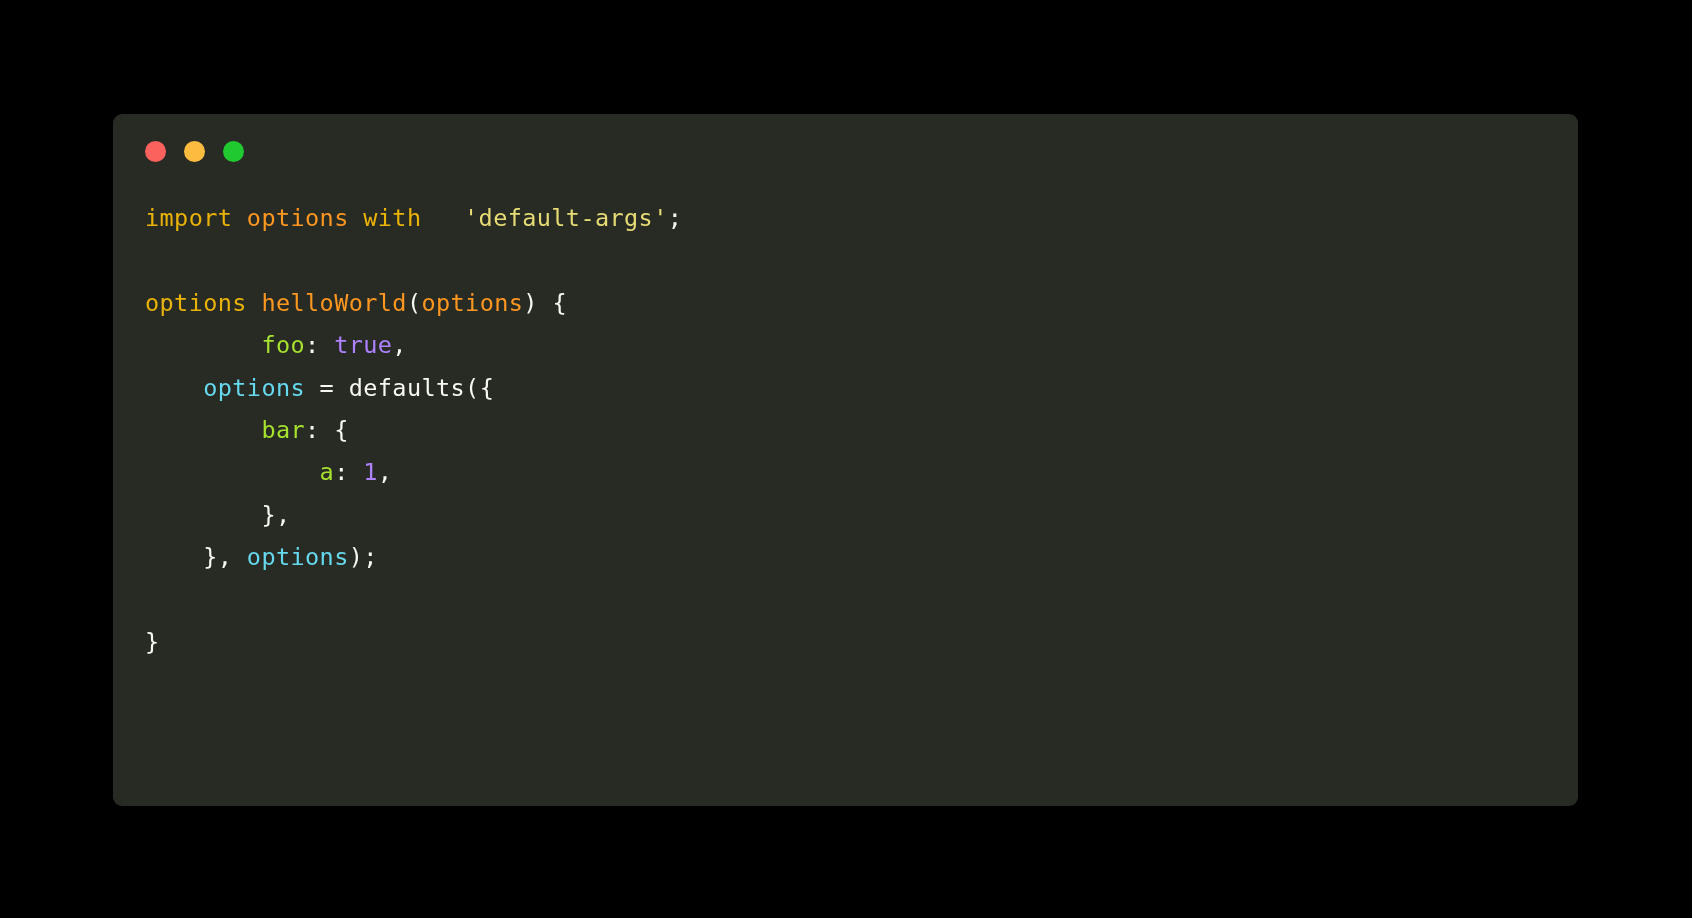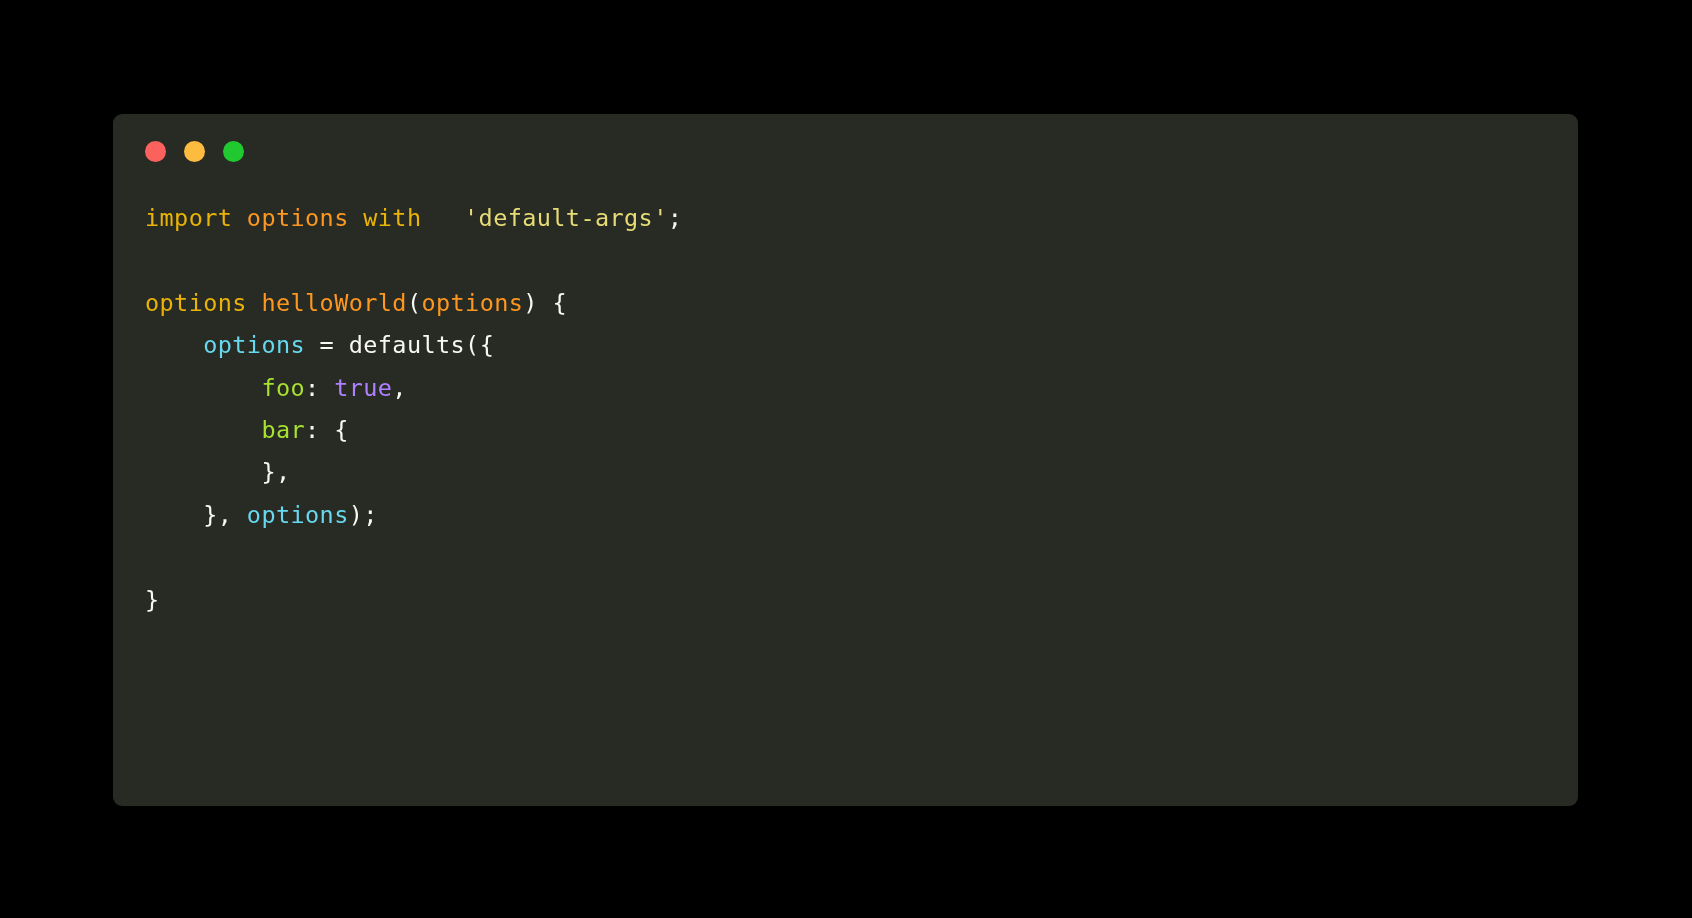--- a/index.html
+++ b/index.html
@@ -98,23 +98,24 @@
     <div id="window-controls">
       <span class="dot dot-close" style="background: rgb(252, 98, 93);"></span>
       <span class="dot dot-min" style="background: rgb(253, 188, 64);"></span>
       <span class="dot dot-max" style="background: rgb(31, 201, 47);"></span>
     </div>
 
     <div id="code-area">
       <pre id="code-block"><span class="ln"><span class="tok-keyword">import</span><span class="tok-plain"> </span><span class="tok-ident">options</span><span class="tok-plain"> </span><span class="tok-keyword">with</span><span class="tok-plain"> </span><span class="tok-string">'default-args'</span><span class="tok-punct">;</span>
 </span><span class="ln">
 </span><span class="ln"><span class="tok-keyword">options</span><span class="tok-plain"> </span><span class="tok-ident">helloWorld</span><span class="tok-punct">(</span><span class="tok-ident">options</span><span class="tok-punct">) {</span>
+</span><span class="ln"><span class="tok-plain">        </span><span class="tok-prop">foo</span><span class="tok-punct">: </span><span class="tok-const">true</span><span class="tok-punct">,</span>
 </span><span class="ln"><span class="tok-plain">    </span><span class="tok-var">options</span><span class="tok-plain"> = defaults({</span>
-</span><span class="ln"><span class="tok-plain">        </span><span class="tok-prop">foo</span><span class="tok-punct">: </span><span class="tok-const">true</span><span class="tok-punct">,</span>
 </span><span class="ln"><span class="tok-plain">        </span><span class="tok-prop">bar</span><span class="tok-punct">: {</span>
+</span><span class="ln"><span class="tok-plain">            </span><span class="tok-prop">a</span><span class="tok-punct">: </span><span class="tok-const">1</span><span class="tok-punct">,</span>
 </span><span class="ln"><span class="tok-punct">        },</span>
 </span><span class="ln"><span class="tok-punct">    }, </span><span class="tok-var">options</span><span class="tok-punct">);</span>
 </span><span class="ln">
 </span><span class="ln"><span class="tok-punct">}</span>
 </span></pre>
     </div>
 
   </div>
 
 </div>

